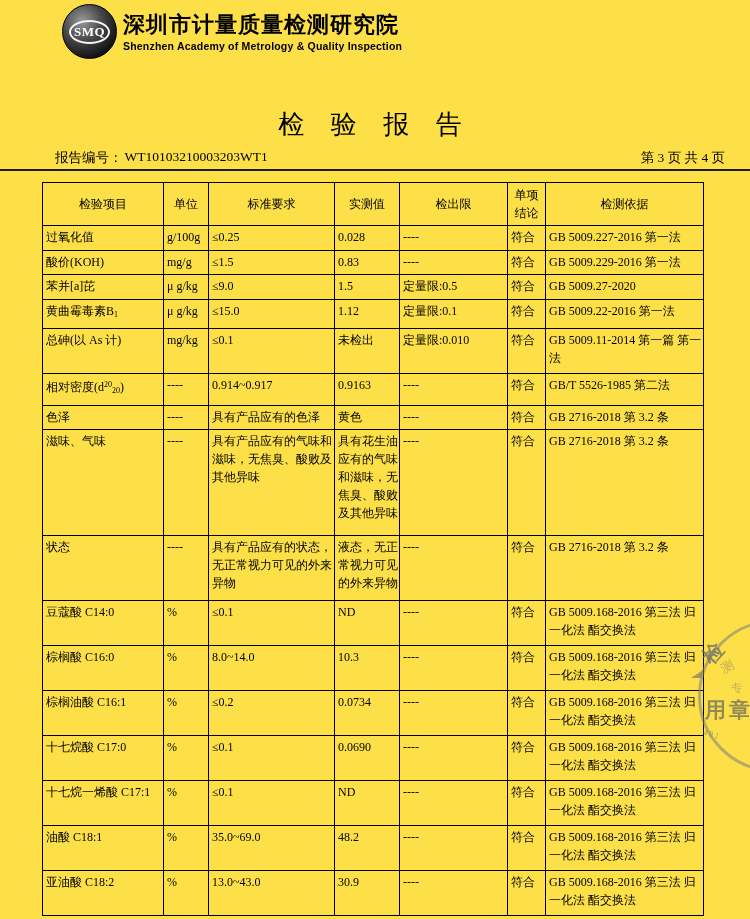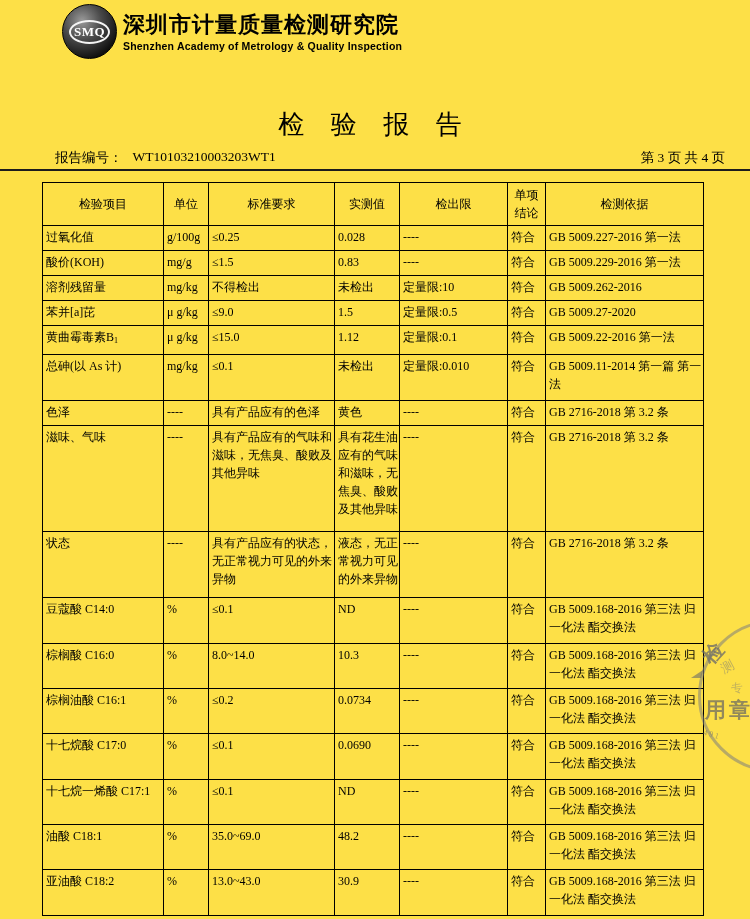--- a/index.html
+++ b/index.html
@@ -36,21 +36,21 @@
   }
   
   .title {
     position:absolute; left:0; top:107px; width:100%;
     text-align:center; font-size:26px; letter-spacing:10px; font-weight:500;
   }
   .meta {
     position:absolute; left:55px; right:25px; top:149px;
     display:flex; justify-content:space-between; font-size:13.5px;
   }
-  .meta-left { display:flex; gap:10px; }
+  .meta-left { display:flex; gap:2px; }
   .rule { position:absolute; left:0; top:169px; width:750px; height:2px; background:#1c1c1c; }
   
   table.report {
     position:absolute; left:42px; top:182px; width:661px; height:734px;
     border-collapse:collapse; table-layout:fixed;
     font-size:12px;
   }
   .report th, .report td {
     border:1px solid #000; line-height:18px; vertical-align:top;
     padding:2px 1px 1px 3px; overflow:hidden;
@@ -158,29 +158,20 @@
         <tr>
           <td>酸价(KOH)</td>
           <td>mg/g</td>
           <td>≤1.5</td>
           <td>0.83</td>
           <td>----</td>
           <td>符合</td>
           <td>GB 5009.229-2016 第一法</td>
         </tr>
         <tr>
-          <td>溶剂残留量</td>
-          <td>mg/kg</td>
-          <td>不得检出</td>
-          <td>未检出</td>
-          <td>定量限:10</td>
-          <td>符合</td>
-          <td>GB 5009.262-2016</td>
-        </tr>
-        <tr>
           <td>苯并[a]芘</td>
           <td>μ g/kg</td>
           <td>≤9.0</td>
           <td>1.5</td>
           <td>定量限:0.5</td>
           <td>符合</td>
           <td>GB 5009.27-2020</td>
         </tr>
         <tr>
           <td><span>黄曲霉毒素B</span><sub>1</sub></td>
@@ -192,20 +183,29 @@
           <td>GB 5009.22-2016 第一法</td>
         </tr>
         <tr>
           <td>总砷(以 As 计)</td>
           <td>mg/kg</td>
           <td>≤0.1</td>
           <td>未检出</td>
           <td>定量限:0.010</td>
           <td>符合</td>
           <td>GB 5009.11-2014 第一篇 第一法</td>
+        </tr>
+        <tr>
+          <td><span>相对密度(d</span><sup>20</sup><sub>20</sub><span>)</span></td>
+          <td>----</td>
+          <td>0.914~0.917</td>
+          <td>0.9163</td>
+          <td>----</td>
+          <td>符合</td>
+          <td>GB/T 5526-1985 第二法</td>
         </tr>
         <tr>
           <td>色泽</td>
           <td>----</td>
           <td>具有产品应有的色泽</td>
           <td>黄色</td>
           <td>----</td>
           <td>符合</td>
           <td>GB 2716-2018 第 3.2 条</td>
         </tr>

